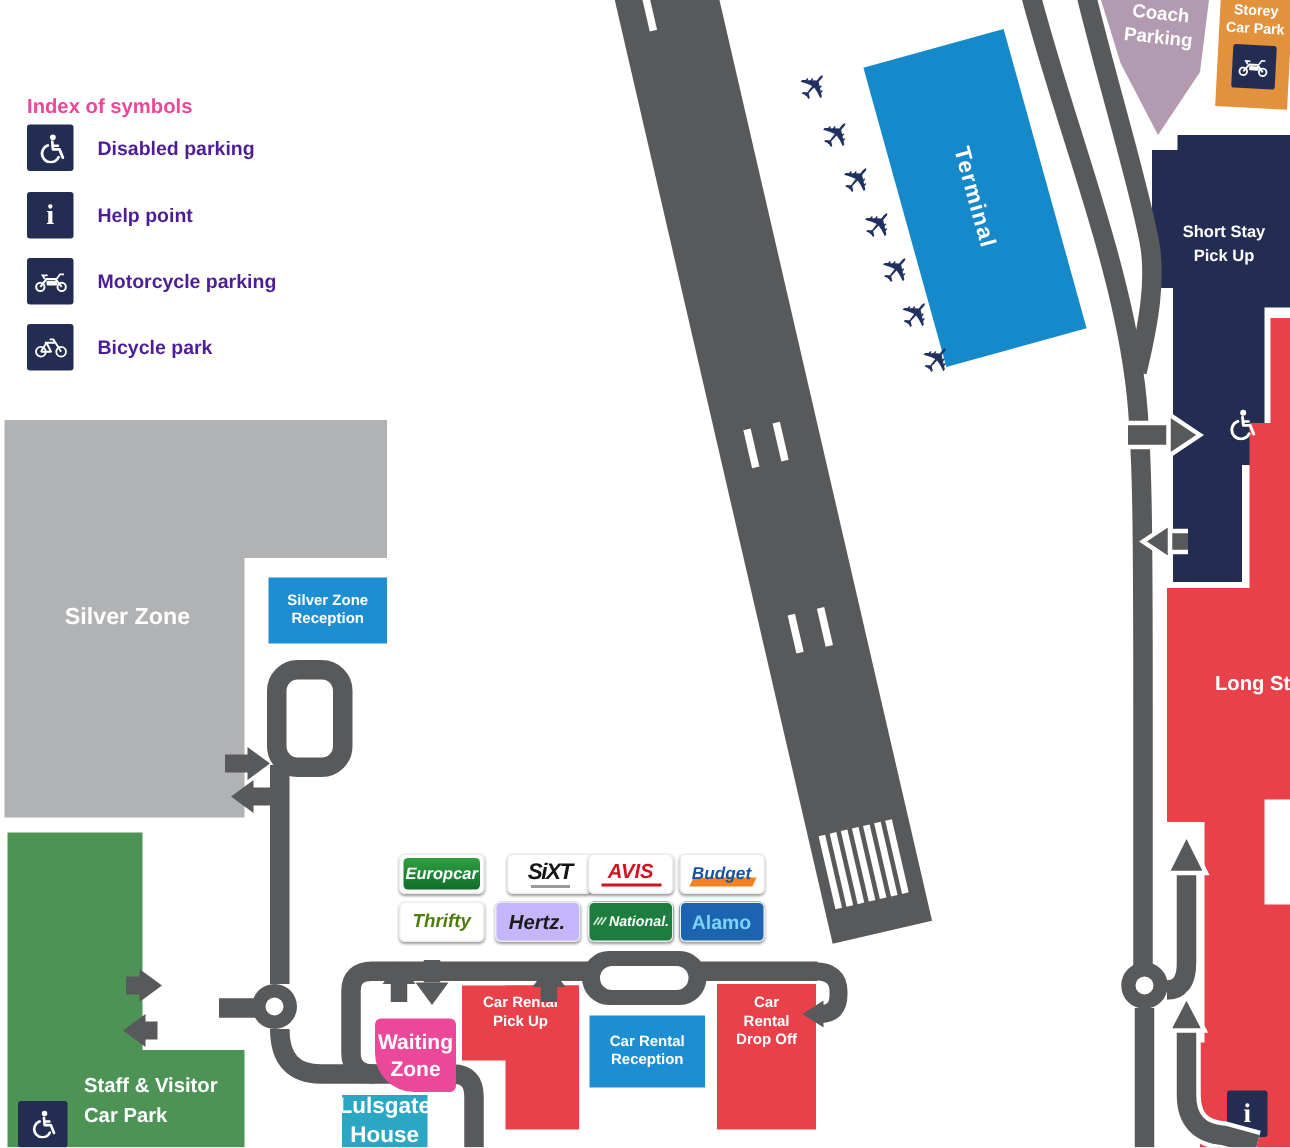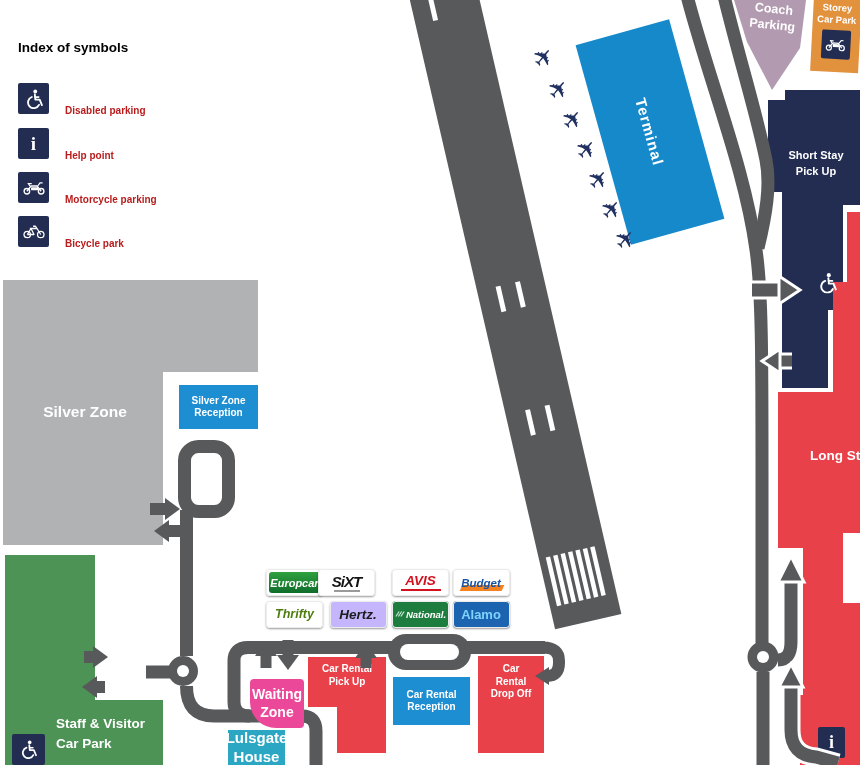--- a/index.html
+++ b/index.html
@@ -2,22 +2,22 @@
 <html><head>
 <meta charset="utf-8">
 <style>
   html,body{margin:0;padding:0;background:#fff;font-family:"Liberation Sans",sans-serif;}
   #stage{position:relative;width:860px;height:765px;overflow:hidden;background:#fff;}
   .abs{position:absolute;}
   svg.layer{position:absolute;left:0;top:0;}
   .zl{color:#fff;font-weight:bold;text-align:center;line-height:1.25;}
   .zl div{white-space:nowrap;}
   
-  .legend-title{color:#000000;font-size:13.5px;font-weight:bold;}
-  .legend-item-label{color:#b91c1c;font-size:10px;font-weight:600;margin-top:14px;}
+  .legend-title{color:#ec4899;font-size:13.5px;font-weight:bold;margin-top:23px;}
+  .legend-item-label{color:#4c1d95;font-size:13px;font-weight:600;}
   .icon-sq{background:#232d52;border-radius:2px;display:flex;align-items:center;justify-content:center;color:#fff;}
   .i-glyph{font-weight:bold;font-family:"Liberation Serif",serif;}
   
   #terminal-label{left:601px;top:28px;width:97px;height:207px;transform:rotate(-15.5deg);display:flex;align-items:center;justify-content:center;}
   #terminal-label span{writing-mode:vertical-rl;text-orientation:mixed;color:#fff;font-weight:bold;font-size:15px;letter-spacing:1px;}
   .plane{position:absolute;color:#203060;font-size:25px;transform:rotate(-50deg);z-index:6;}
   
   .brand{position:absolute;width:57px;height:27px;background:#fff;border-radius:4px;
          box-shadow:0 1px 2px rgba(0,0,0,.4), inset 0 0 0 1px #ececec;
          display:flex;align-items:center;justify-content:center;overflow:hidden;z-index:40;}
@@ -217,21 +217,21 @@
 
   <div class="abs icon-sq" style="left:818px;top:727px;width:27px;height:31px;z-index:25">
     <span class="i-glyph" style="font-size:18px">i</span>
   </div>
 
   <div class="brand" style="left:266px;top:569px">
     <div style="width:51px;height:21px;background:linear-gradient(#2fa03f,#0f6e2a);border-radius:3px;display:flex;align-items:center;justify-content:center">
       <span class="it" style="color:#fff;font-size:11px">Europcar</span>
     </div>
   </div>
-  <div class="brand" style="left:318px;top:569px;flex-direction:column">
+  <div class="brand" style="left:338px;top:569px;flex-direction:column">
     <span class="it" style="color:#141414;font-size:15px;letter-spacing:-1px;line-height:1">SiXT</span>
     <div style="width:26px;height:2px;background:#9a9a9a;margin-top:1px"></div>
   </div>
   <div class="brand" style="left:392px;top:569px;flex-direction:column">
     <span class="it" style="color:#d4111e;font-size:13.5px;line-height:1">AVIS</span>
     <div style="width:40px;height:2px;background:#d4111e;margin-top:1px"></div>
   </div>
   <div class="brand" style="left:452.5px;top:569px">
     <div style="position:absolute;left:8px;bottom:5px;width:42px;height:6px;background:#f58220;transform:skewX(-25deg)"></div>
     <span class="it" style="position:relative;color:#1553a4;font-size:11.5px">Budget</span>

